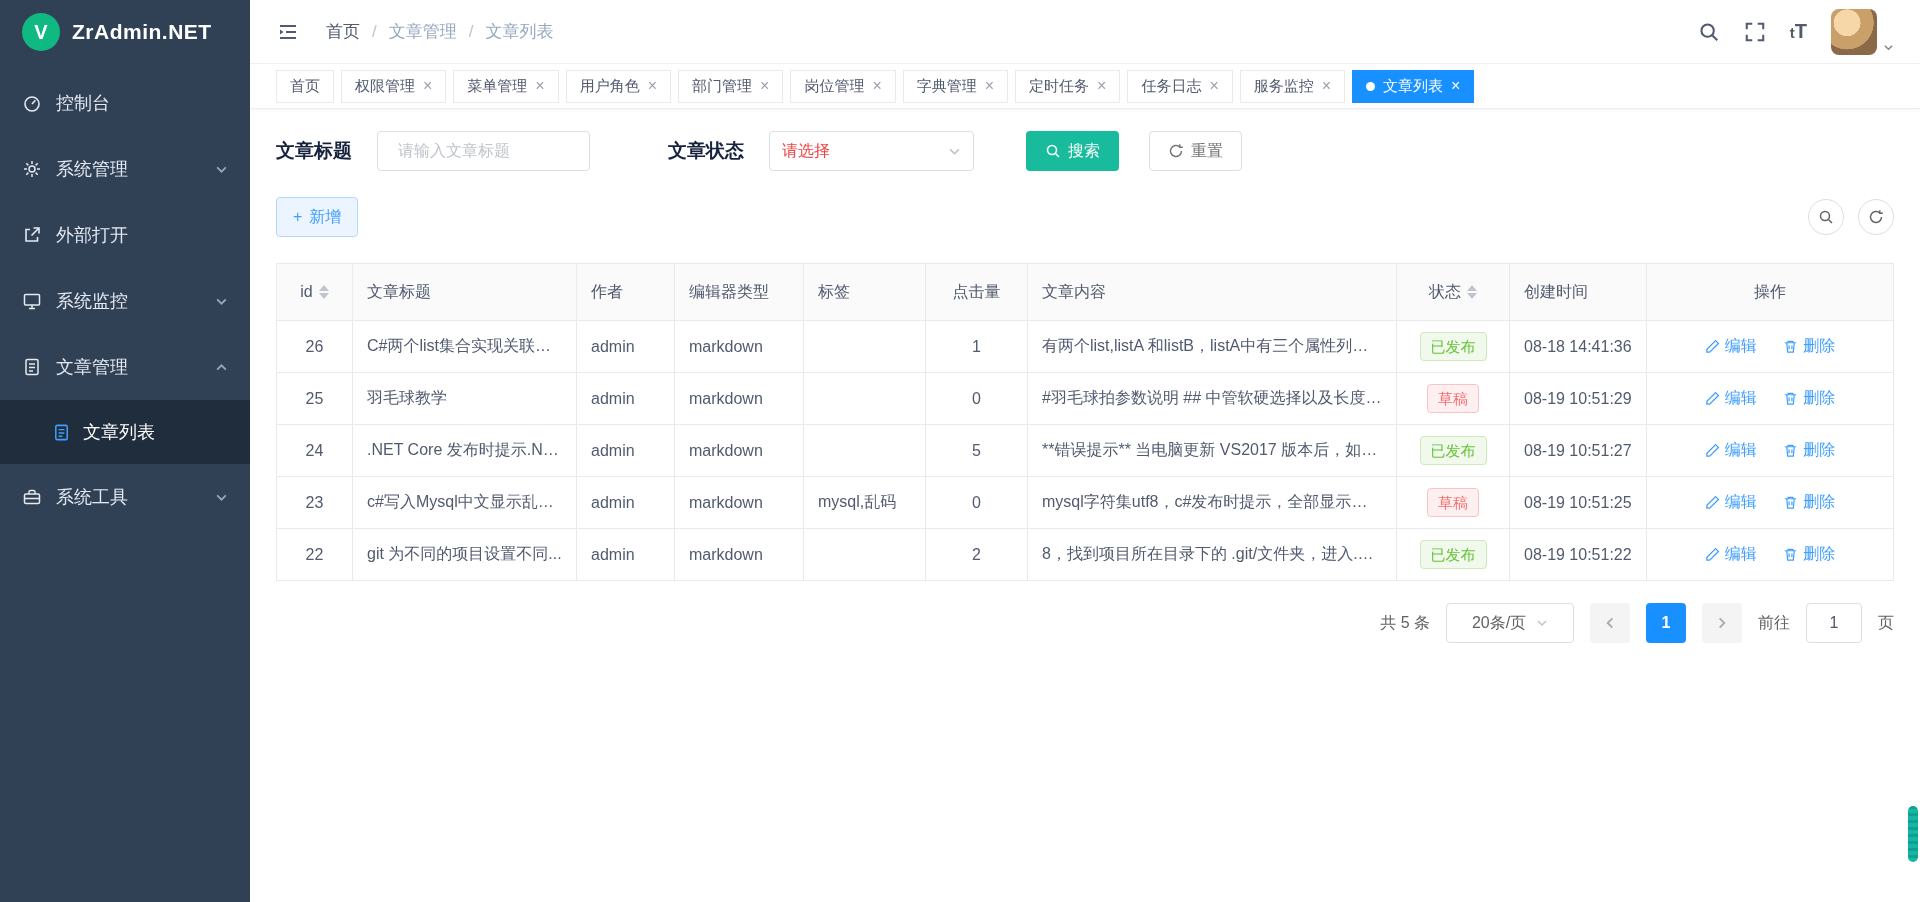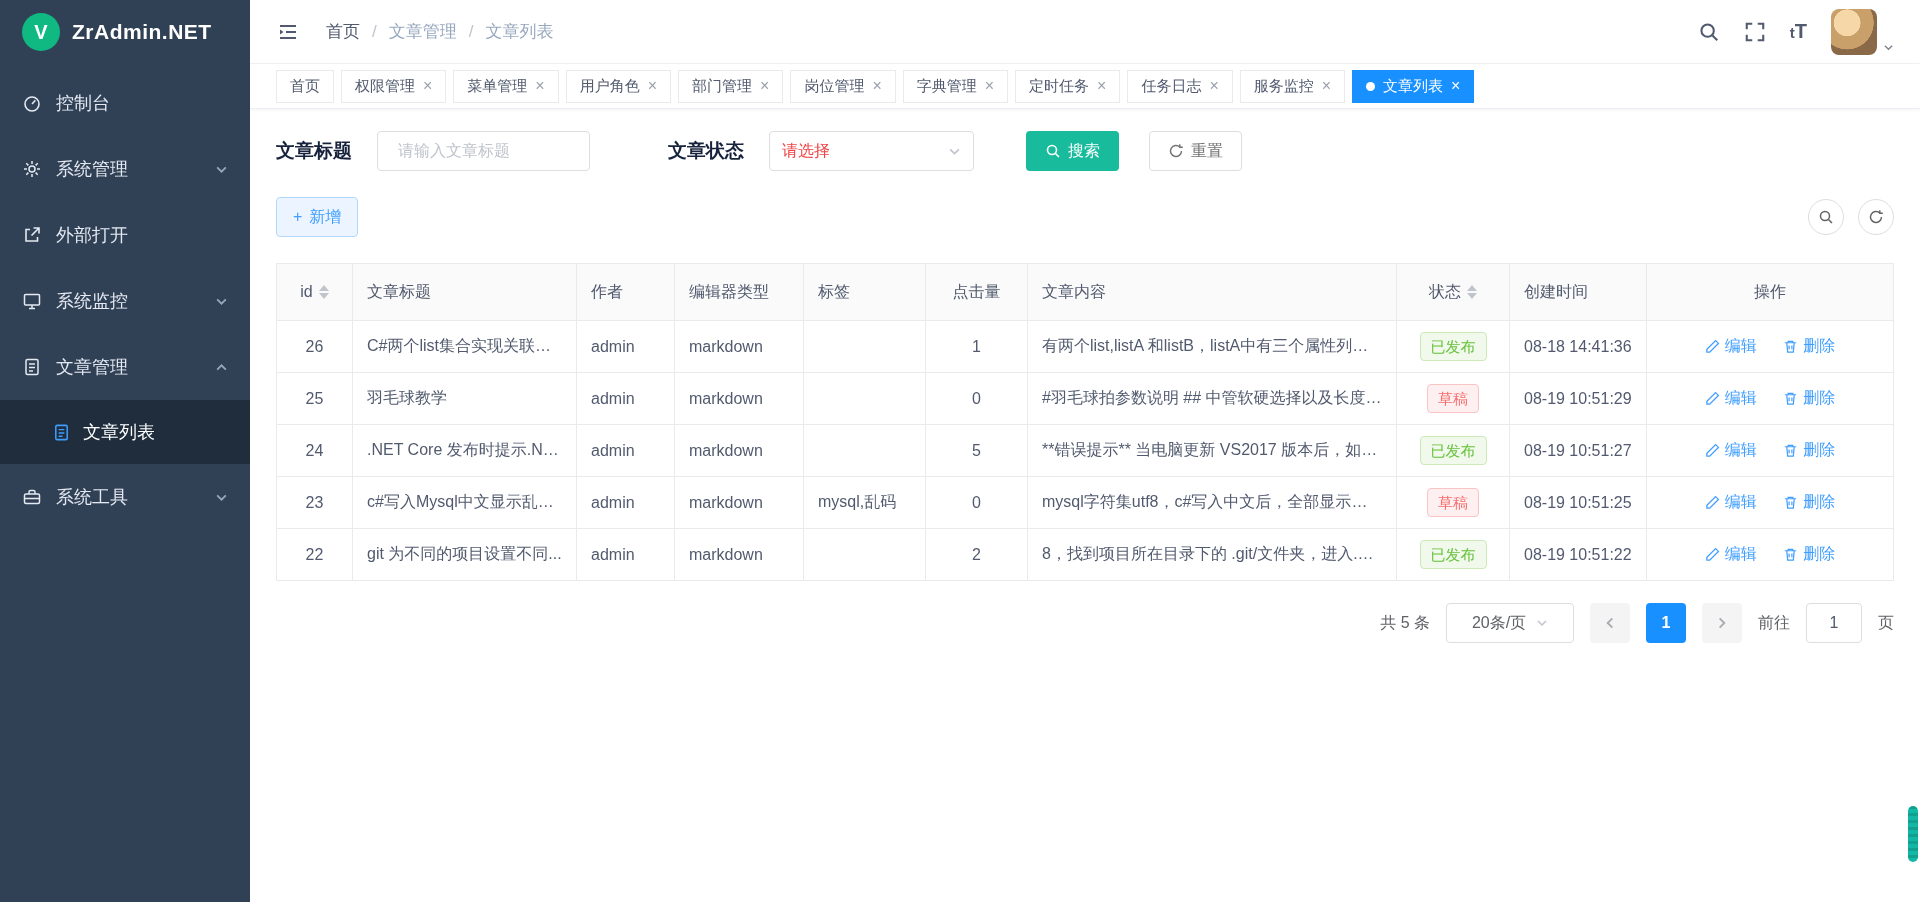--- a/index.html
+++ b/index.html
@@ -479,21 +479,21 @@
             </td>
           </tr>
 
           <tr>
             <td class="c-center">23</td>
             <td>c#写入Mysql中文显示乱码 ...</td>
             <td>admin</td>
             <td>markdown</td>
             <td>mysql,乱码</td>
             <td class="c-center">0</td>
-            <td>mysql字符集utf8，c#写入中文后，全部显示成? ...</td>
+            <td>mysql字符集utf8，c#发布时提示，全部显示成? ...</td>
             <td class="c-center">
               <span class="badge danger">草稿</span></td>
             <td>08-19 10:51:25</td>
             <td class="c-center">
               <span class="op-link">
                 <svg width="15" height="15" viewBox="0 0 16 16">
                     <path d="M11.3 1.7l3 3L5 14H2v-3z" fill="none" stroke="currentColor" stroke-width="1.4"></path>
                   </svg>
                 <span>编辑</span>
                 </span>

